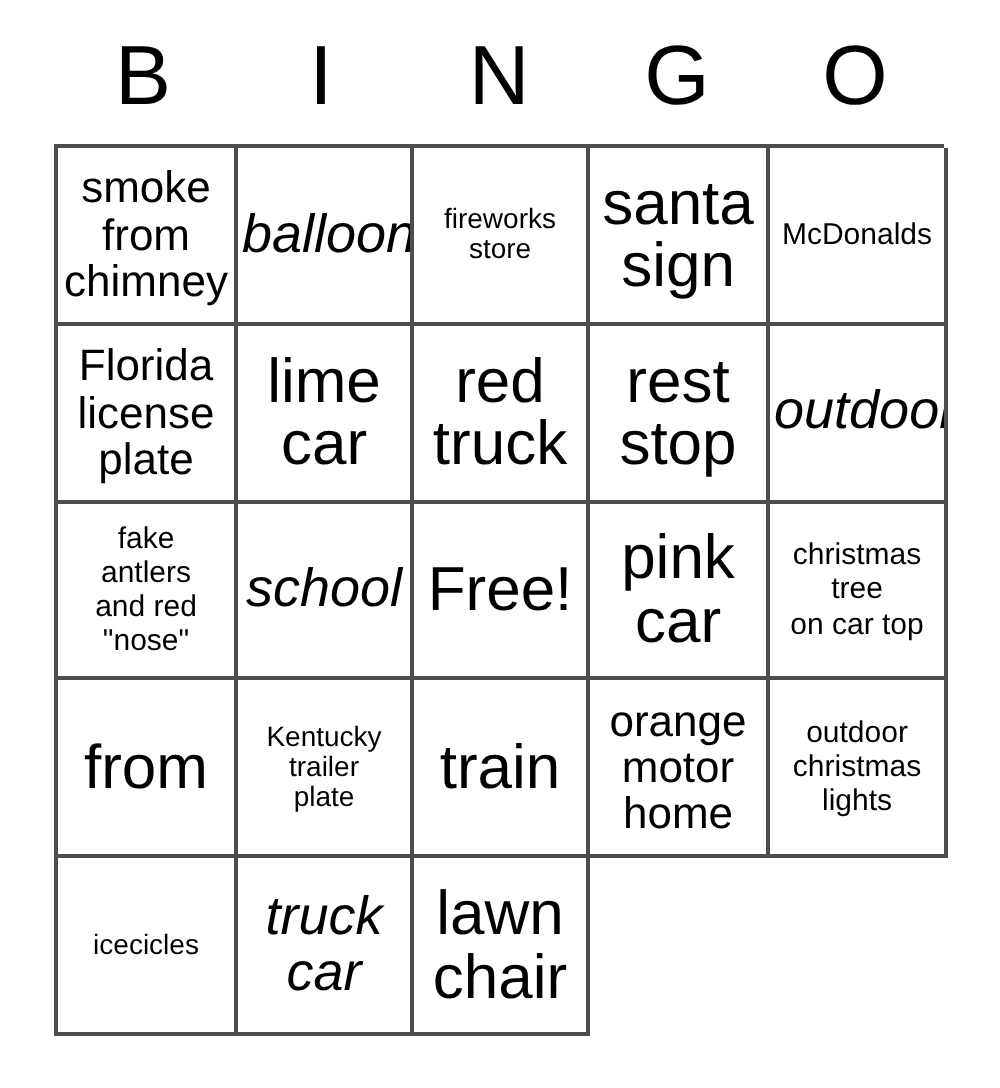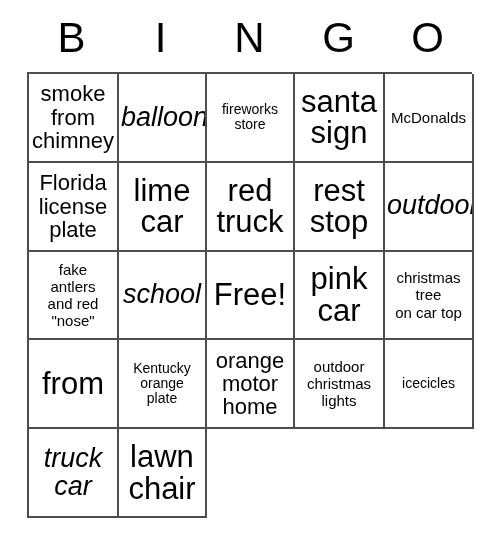--- a/index.html
+++ b/index.html
@@ -158,22 +158,25 @@
       <div class="cell">
         <span class="cell-text fs-sm">christmas
 tree
 on car top</span>
       </div>
       <div class="cell">
         <span class="cell-text fs-xxl">from</span>
       </div>
       <div class="cell">
         <span class="cell-text fs-md">Kentucky
-orange
+trailer
 plate</span>
+      </div>
+      <div class="cell">
+        <span class="cell-text fs-xxl">train</span>
       </div>
       <div class="cell">
         <span class="cell-text fs-lg">orange
 motor
 home</span>
       </div>
       <div class="cell">
         <span class="cell-text fs-sm">outdoor
 christmas
 lights</span>

